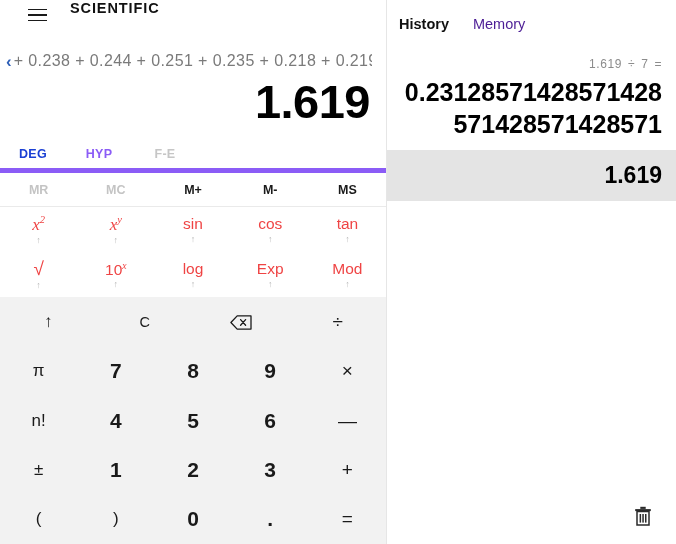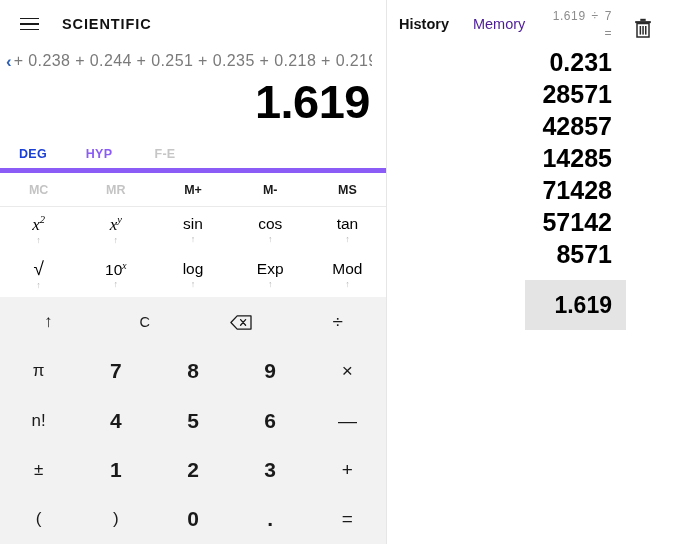--- a/index.html
+++ b/index.html
@@ -22,22 +22,22 @@
     display: flex;
     flex-direction: column;
     background: #ffffff;
     border-right: 1px solid #e6e6e6;
   }
 
   
   .titlebar {
     height: 48px;
     display: flex;
-    align-items: center;
-    padding-left: 12px;
+    align-items: flex-start;
+    padding-left: 20px;
     flex: 0 0 auto;
   }
   .hamburger {
     width: 34px; height: 30px;
     display: flex; flex-direction: column;
     justify-content: center; align-items: center;
     gap: 4px;
     cursor: pointer;
   }
   .hamburger span {
@@ -129,21 +129,21 @@
   .sci-row { display: flex; height: 45px; }
   .sci-btn {
     flex: 1;
     display: flex; flex-direction: column;
     align-items: center; justify-content: center;
     cursor: pointer;
     gap: 1px;
   }
   .sci-label {
     font-size: 17px;
-    color: #000000;
+    color: #ef4444;
     font-family: "Liberation Serif", serif;
     font-style: italic;
     line-height: 1;
   }
   .sci-label.upright {
     font-family: "Liberation Sans", sans-serif;
     font-style: normal;
     font-size: 15.5px;
   }
   .sci-label sup { font-size: 0.62em; }
@@ -177,21 +177,21 @@
   .key.small { font-size: 14.5px; }
   .key.sym { font-size: 17px; }
   .key svg { display: block; }
 
   
   .history-panel {
     width: 289px;
     height: 544px;
     background: #ffffff;
     display: flex;
-    flex-direction: row;
+    flex-direction: column;
     position: relative;
   }
   .hist-tabs {
     height: 48px;
     display: flex;
     align-items: center;
     padding-left: 12px;
     gap: 24px;
     flex: 0 0 auto;
   }
@@ -267,22 +267,22 @@
       <div class="main-result">1.619</div>
     </div>
 
     <div class="mode-row">
       <div class="mode-btn active">DEG</div>
       <div class="mode-btn">HYP</div>
       <div class="mode-btn disabled">F-E</div>
     </div>
 
     <div class="mem-row">
+      <div class="mem-btn disabled">MR</div>
       <div class="mem-btn disabled">MC</div>
-      <div class="mem-btn disabled">MR</div>
       <div class="mem-btn">M+</div>
       <div class="mem-btn">M-</div>
       <div class="mem-btn">MS</div>
     </div>
 
     <div class="sci-rows">
       <div class="sci-row">
         <div class="sci-btn">
           <span class="sci-label"><span>x</span><sup>2</sup></span>
           <span class="sci-arrow">↑</span>

